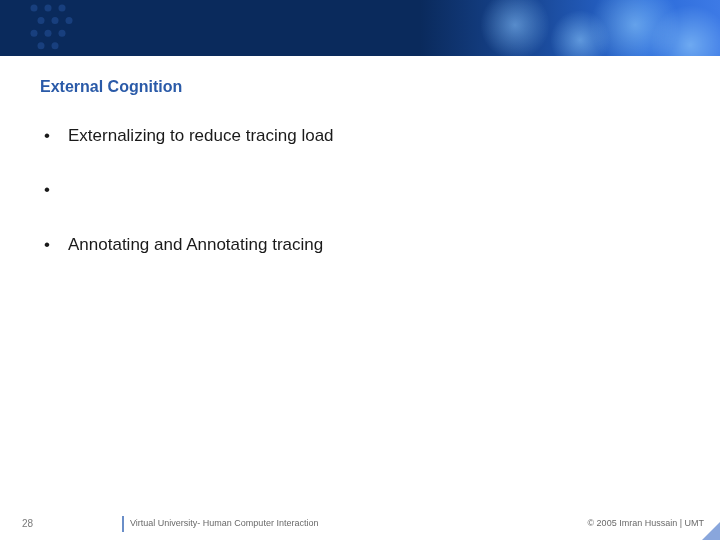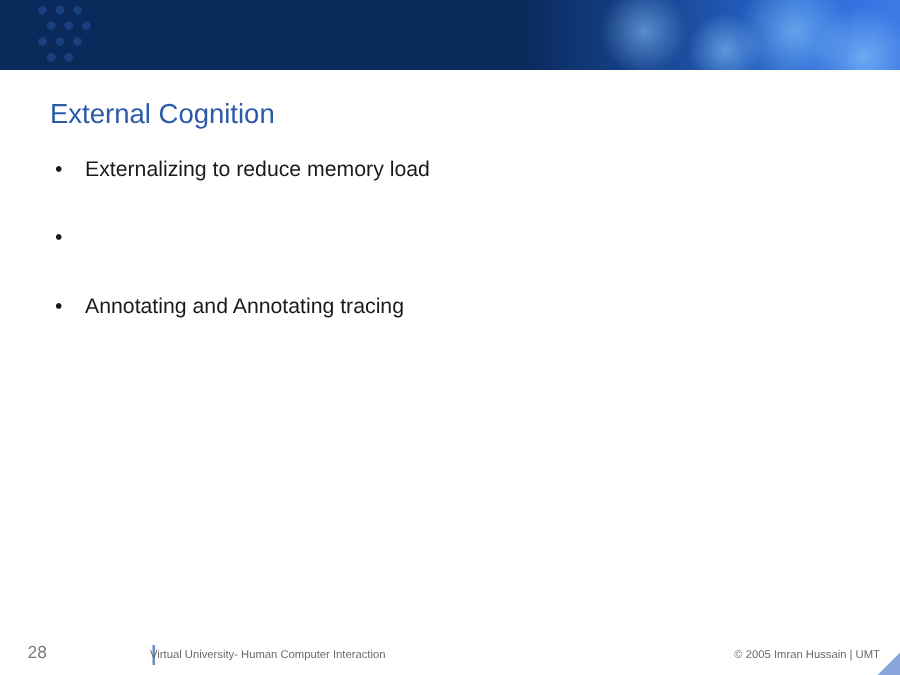--- a/index.html
+++ b/index.html
@@ -2,28 +2,28 @@
 <html><head>
 <meta charset="utf-8">
 <style>
   * { margin: 0; padding: 0; box-sizing: border-box; }
   html, body { width: 720px; height: 540px; font-family: Arial, Helvetica, sans-serif; background: #fff; overflow: hidden; }
   .slide { position: relative; width: 720px; height: 540px; background: #ffffff; }
   .top-band { position: absolute; top: 0; left: 0; width: 720px; height: 56px; background: #0a2a5c; overflow: hidden; }
   .top-band .grad { position: absolute; top: 0; right: 0; width: 300px; height: 56px; background: linear-gradient(90deg, #0a2a5c 0%, #1a4a9a 40%, #2a6ad8 75%, #3d7ae6 100%); }
   .bokeh { position: absolute; border-radius: 50%; background: radial-gradient(circle, rgba(130,180,255,0.55) 0%, rgba(130,180,255,0.0) 70%); mix-blend-mode: screen; }
   .hex { position: absolute; opacity: 0.45; }
-  .title { position: absolute; left: 40px; top: 78px; font-size: 22px; color: #2a5aa8; font-weight: 400; }
+  .title { position: absolute; left: 40px; top: 78px; font-size: 16px; color: #2a5aa8; font-weight: 700; }
   .content { position: absolute; left: 44px; top: 126px; width: 620px; color: #1a1a1a; font-size: 17px; line-height: 1.2; }
   .content .item { margin-bottom: 34px; display: flex; align-items: flex-start; }
   .content .bullet { display: inline-block; width: 24px; flex-shrink: 0; }
   .footer { position: absolute; left: 0; bottom: 0; width: 720px; height: 28px; }
-  .slide-num { position: absolute; left: 22px; bottom: 11px; font-size: 14px; color: #7a7a7a; }
+  .slide-num { position: absolute; left: 22px; bottom: 11px; font-size: 10px; color: #7a7a7a; }
   .vbar { position: absolute; left: 122px; bottom: 8px; width: 2px; height: 16px; background: #6a8ec8; }
-  .footer-center { position: absolute; left: 120px; bottom: 12px; font-size: 9px; color: #6a6a6a; }
+  .footer-center { position: absolute; left: 130px; bottom: 12px; font-size: 9px; color: #6a6a6a; }
   .footer-right { position: absolute; right: 16px; bottom: 12px; font-size: 9px; color: #6a6a6a; }
   .corner-accent { position: absolute; right: 0; bottom: 0; width: 0; height: 0; border-left: 18px solid transparent; border-bottom: 18px solid #3a6ac4; opacity: 0.6; }
 </style>
 </head>
 <body>
 
 <div class="slide">
 
   <div class="top-band">
     <div class="grad"></div>
@@ -46,21 +46,21 @@
     <div class="bokeh" style="right:110px; top:10px; width:60px; height:60px;"></div>
     <div class="bokeh" style="right:170px; top:-10px; width:70px; height:70px;"></div>
     <div class="bokeh" style="right:-10px; top:5px; width:80px; height:80px;"></div>
   </div>
 
   <div class="title">External Cognition</div>
 
   <div class="content">
     <div class="item">
       <span class="bullet">•</span>
-      <span>Externalizing to reduce memory load</span>
+      <span>Externalizing to reduce tracing load</span>
     </div>
     <div class="item">
       <span class="bullet">•</span>
     </div>
     <div class="item">
       <span class="bullet">•</span>
       <span>Annotating and Annotating tracing</span>
     </div>
   </div>
 

